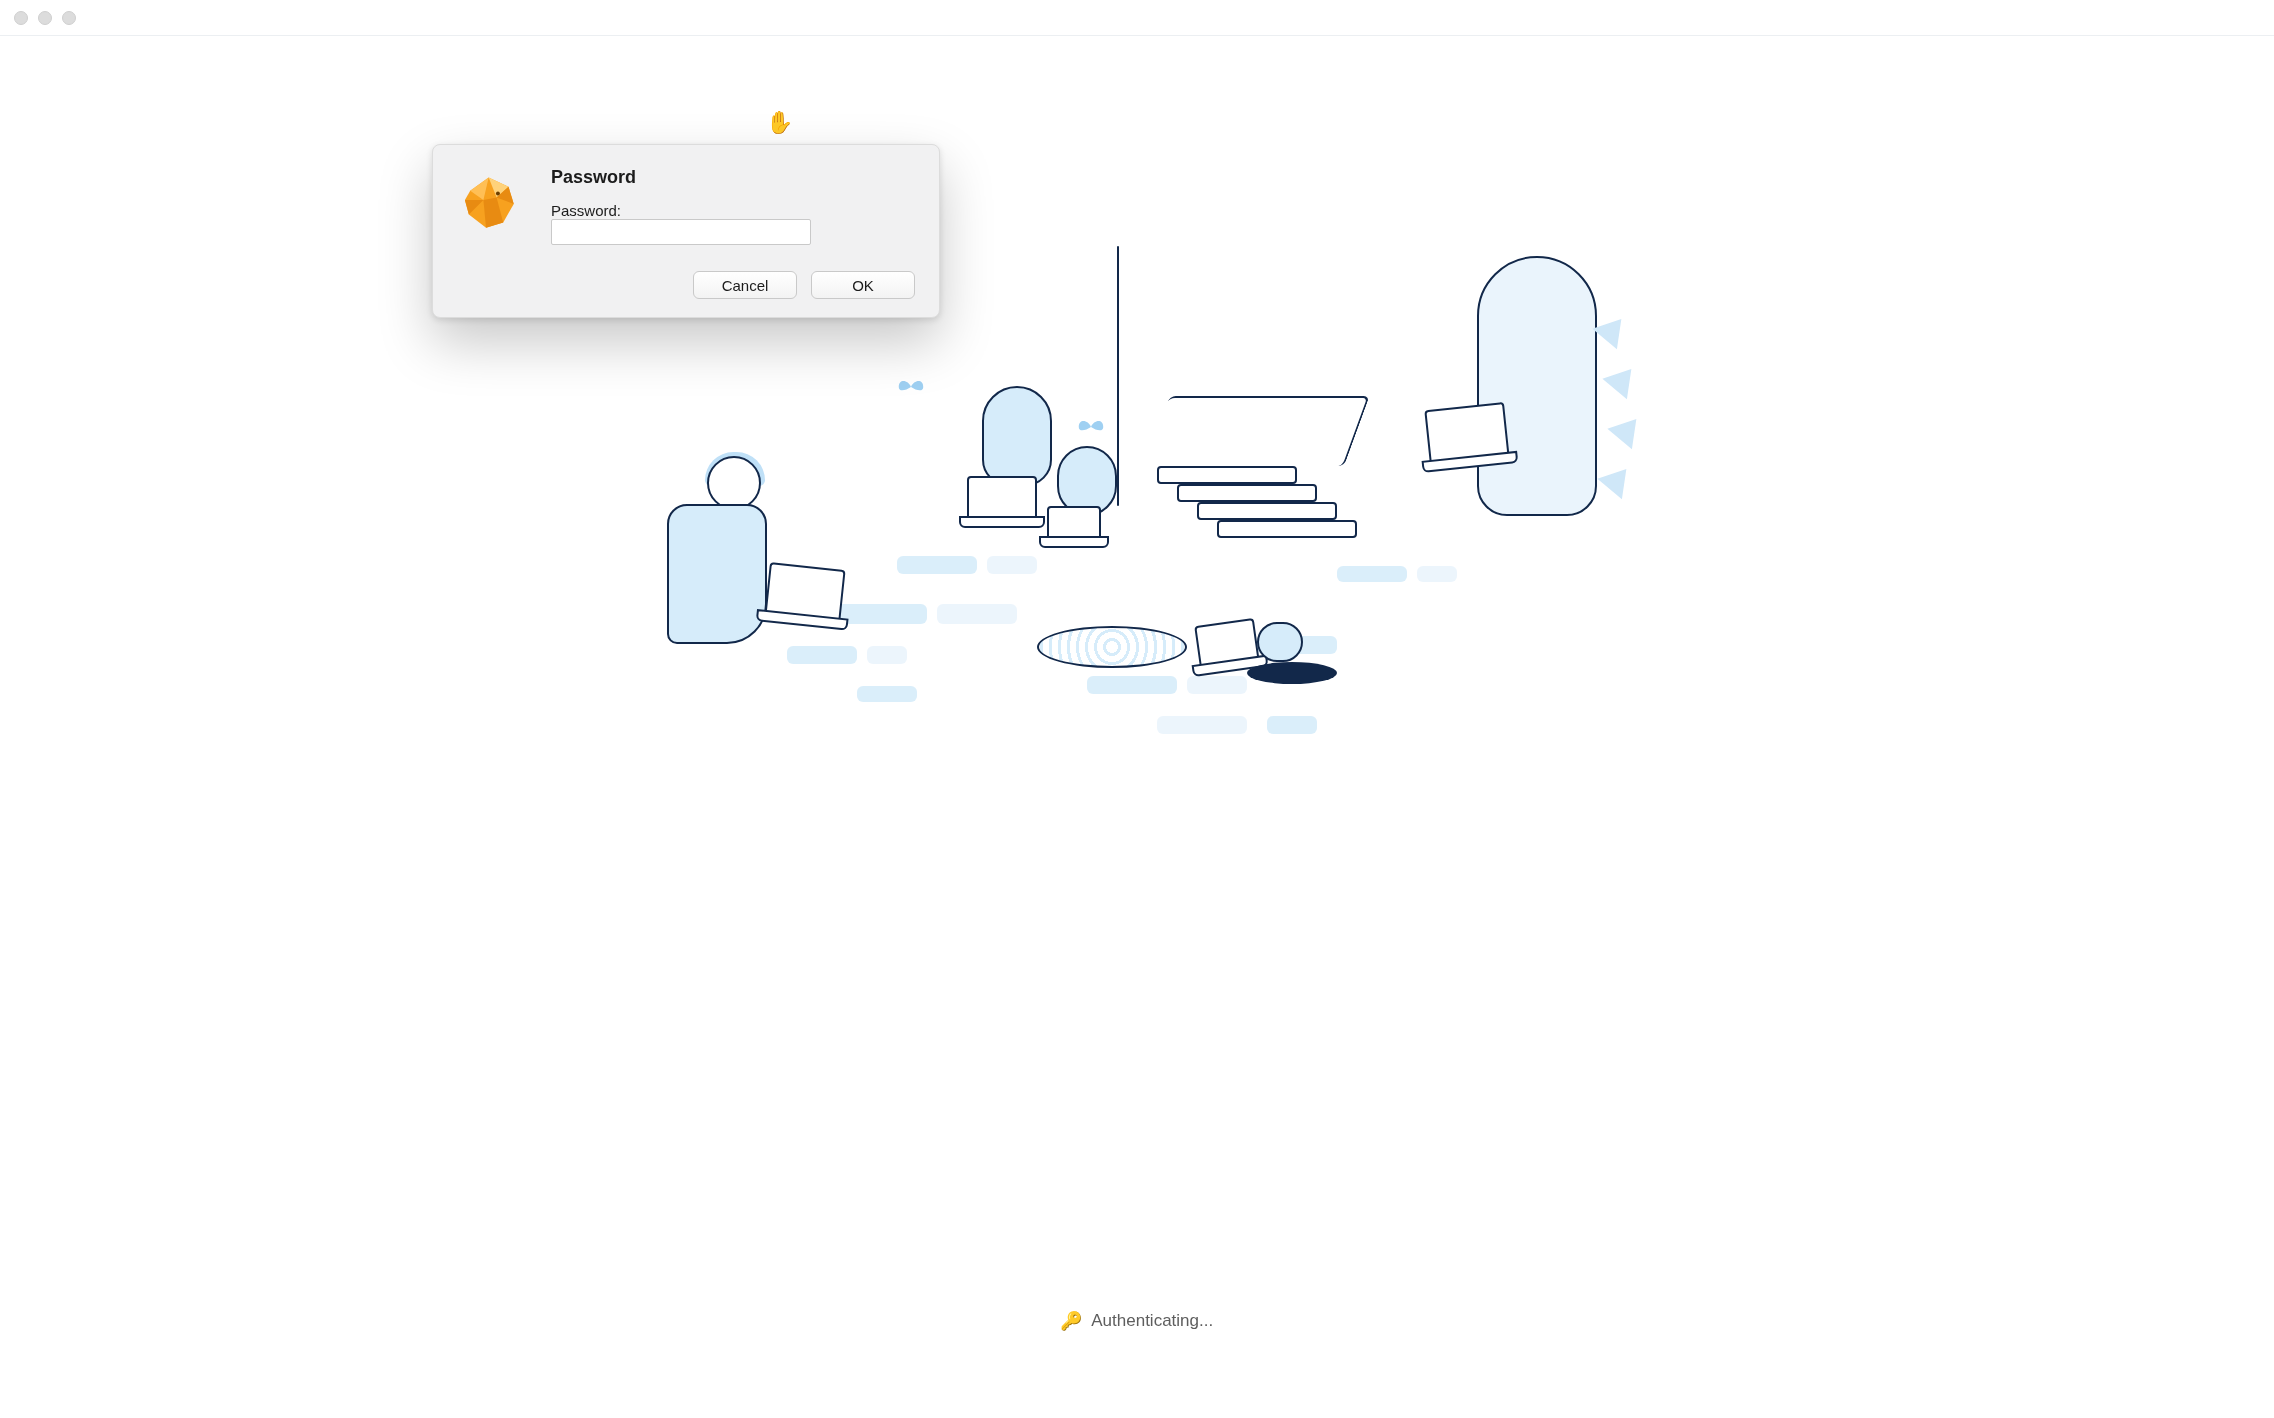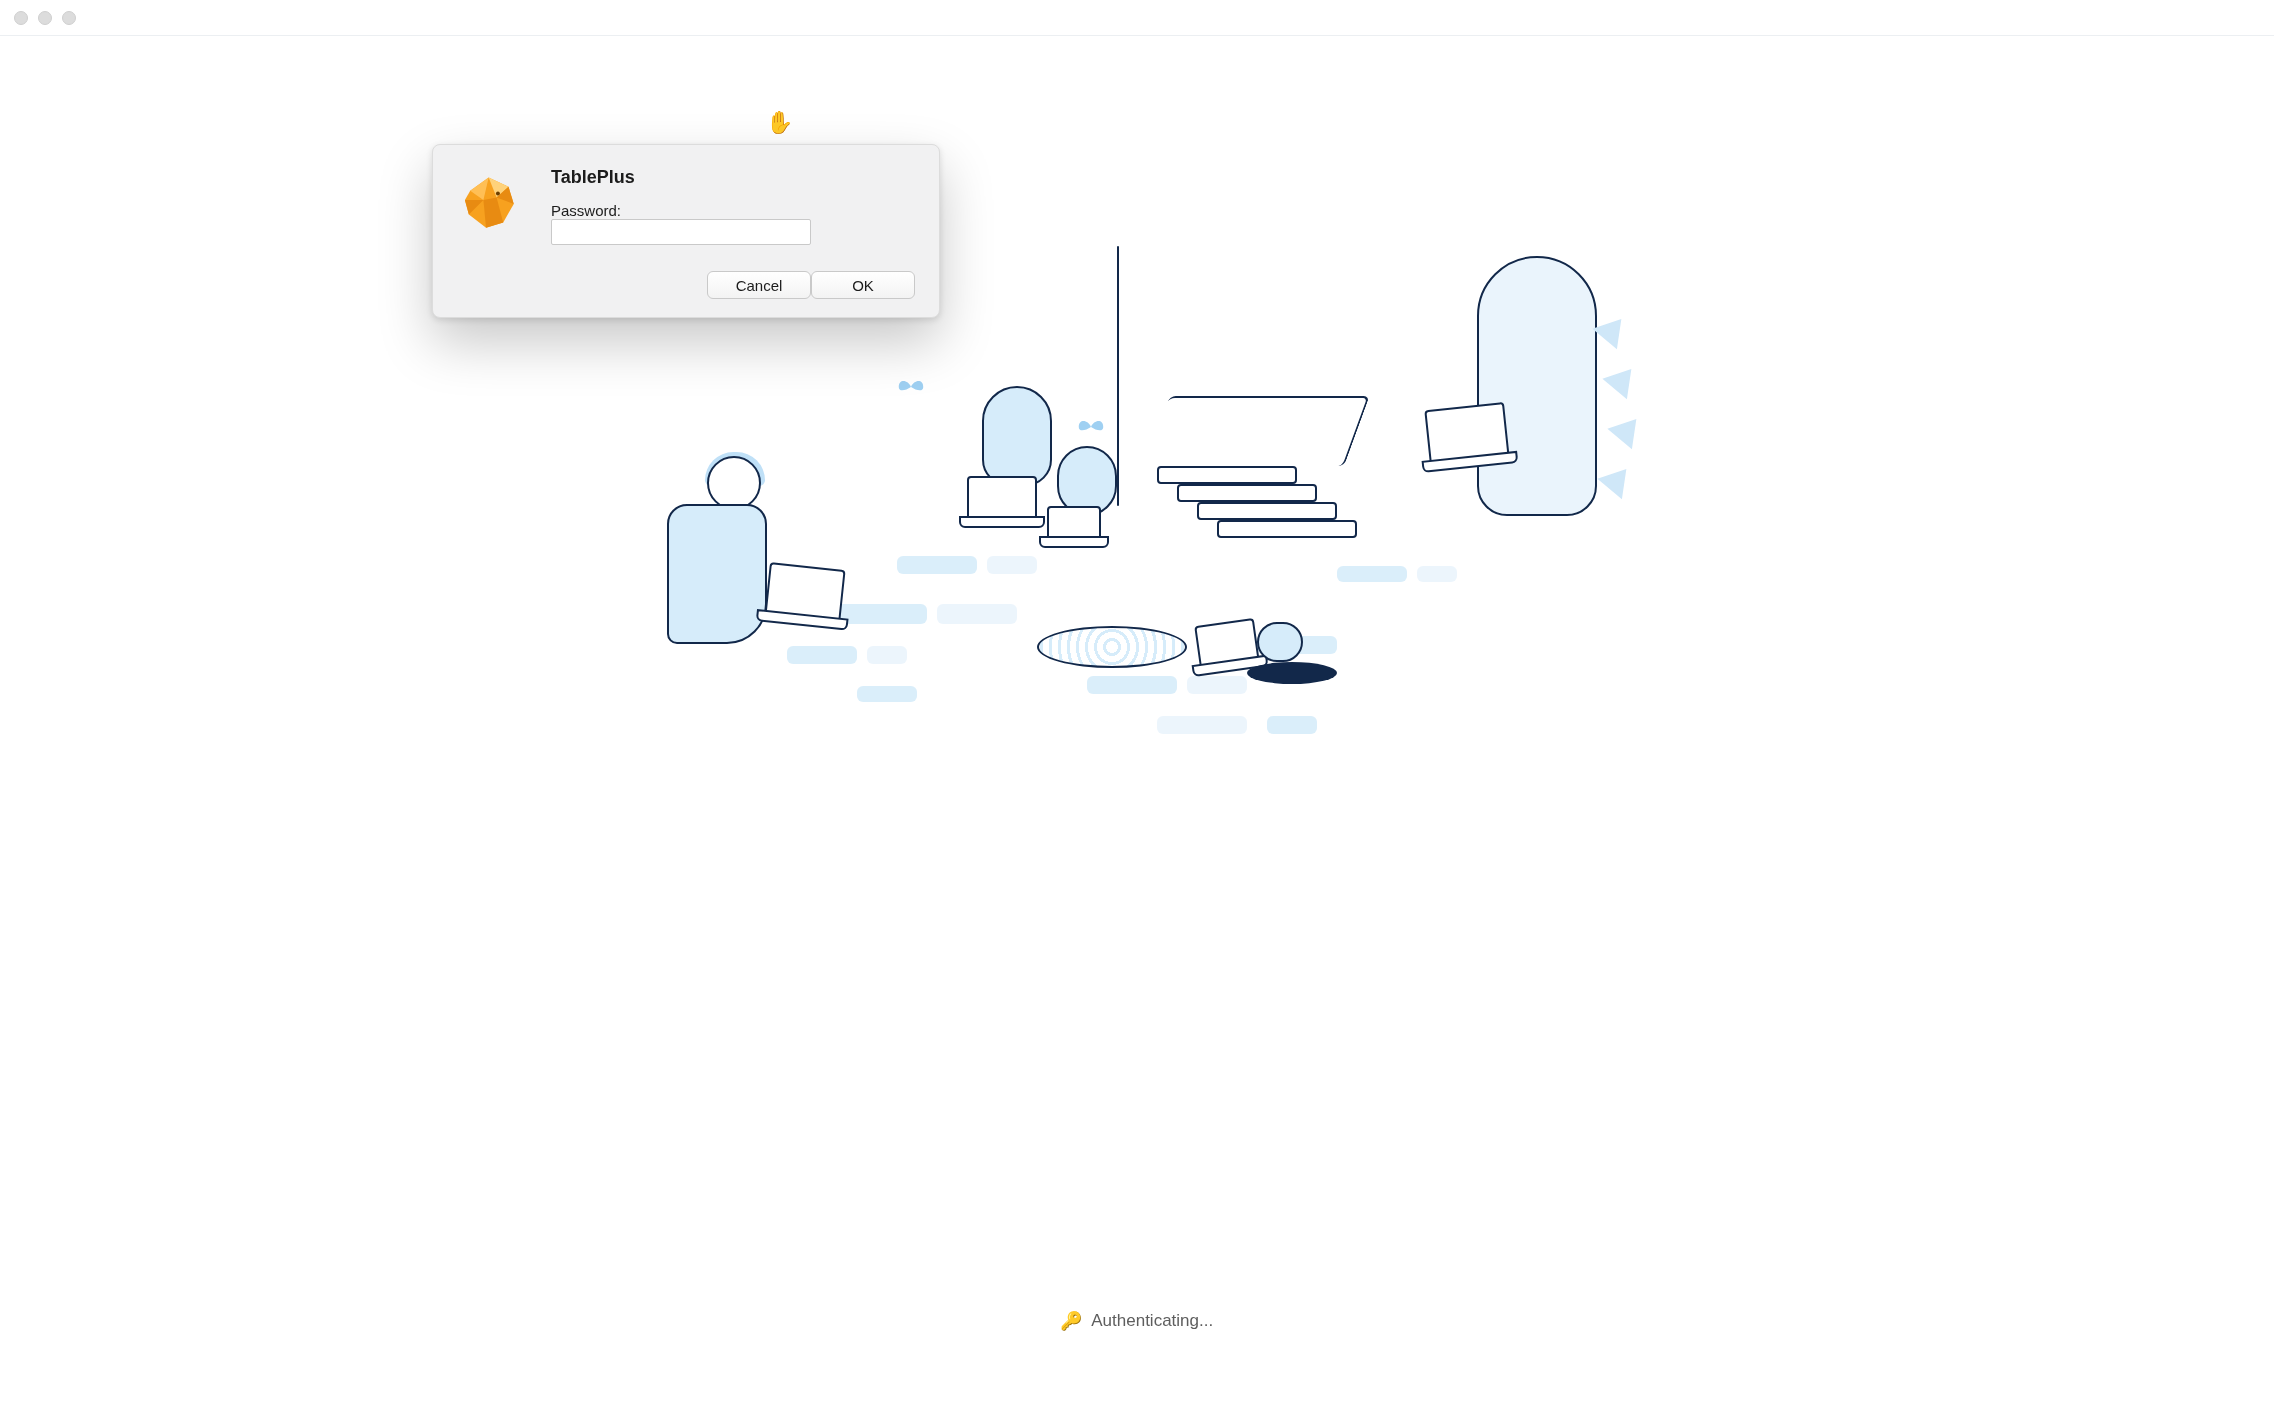--- a/index.html
+++ b/index.html
@@ -199,20 +199,21 @@
     border: 1px solid #c9c9c9;
     background: #fff;
     border-radius: 2px;
     padding: 2px 6px;
     font-size: 14px;
     outline: none;
   }
   .button-row {
     display: flex;
     justify-content: flex-end;
+    gap: 14px;
     margin-top: 26px;
   }
   .btn {
     min-width: 104px;
     height: 28px;
     border-radius: 6px;
     border: 1px solid #c9c9c9;
     background: linear-gradient(#ffffff, #f3f3f3);
     font-size: 15px;
     color: #1c1c1c;
@@ -316,21 +317,21 @@
             <polygon points="48,10 78,24 60,40" fill="#ffd27a"></polygon>
             <polygon points="20,30 48,10 40,44" fill="#ffbf55"></polygon>
             <polygon points="40,44 60,40 70,78 44,86" fill="#e88b12"></polygon>
             <polygon points="12,44 40,44 18,66" fill="#e88b12"></polygon>
             <polygon points="78,24 86,50 60,40" fill="#e88b12"></polygon>
             <circle cx="62" cy="34" r="3" fill="#6b3d00"></circle>
           </g>
         </svg>
       </div>
       <div>
-        <h1>TablePlus</h1>
+        <h1>Password</h1>
         <label class="field-label" for="pw">Password:</label>
         <input id="pw" class="text-input" type="password" value="" style="">
       </div>
     </div>
     <div class="button-row">
       <button class="btn" type="button">Cancel</button>
       <button class="btn" type="button">OK</button>
     </div>
   </div>
 

